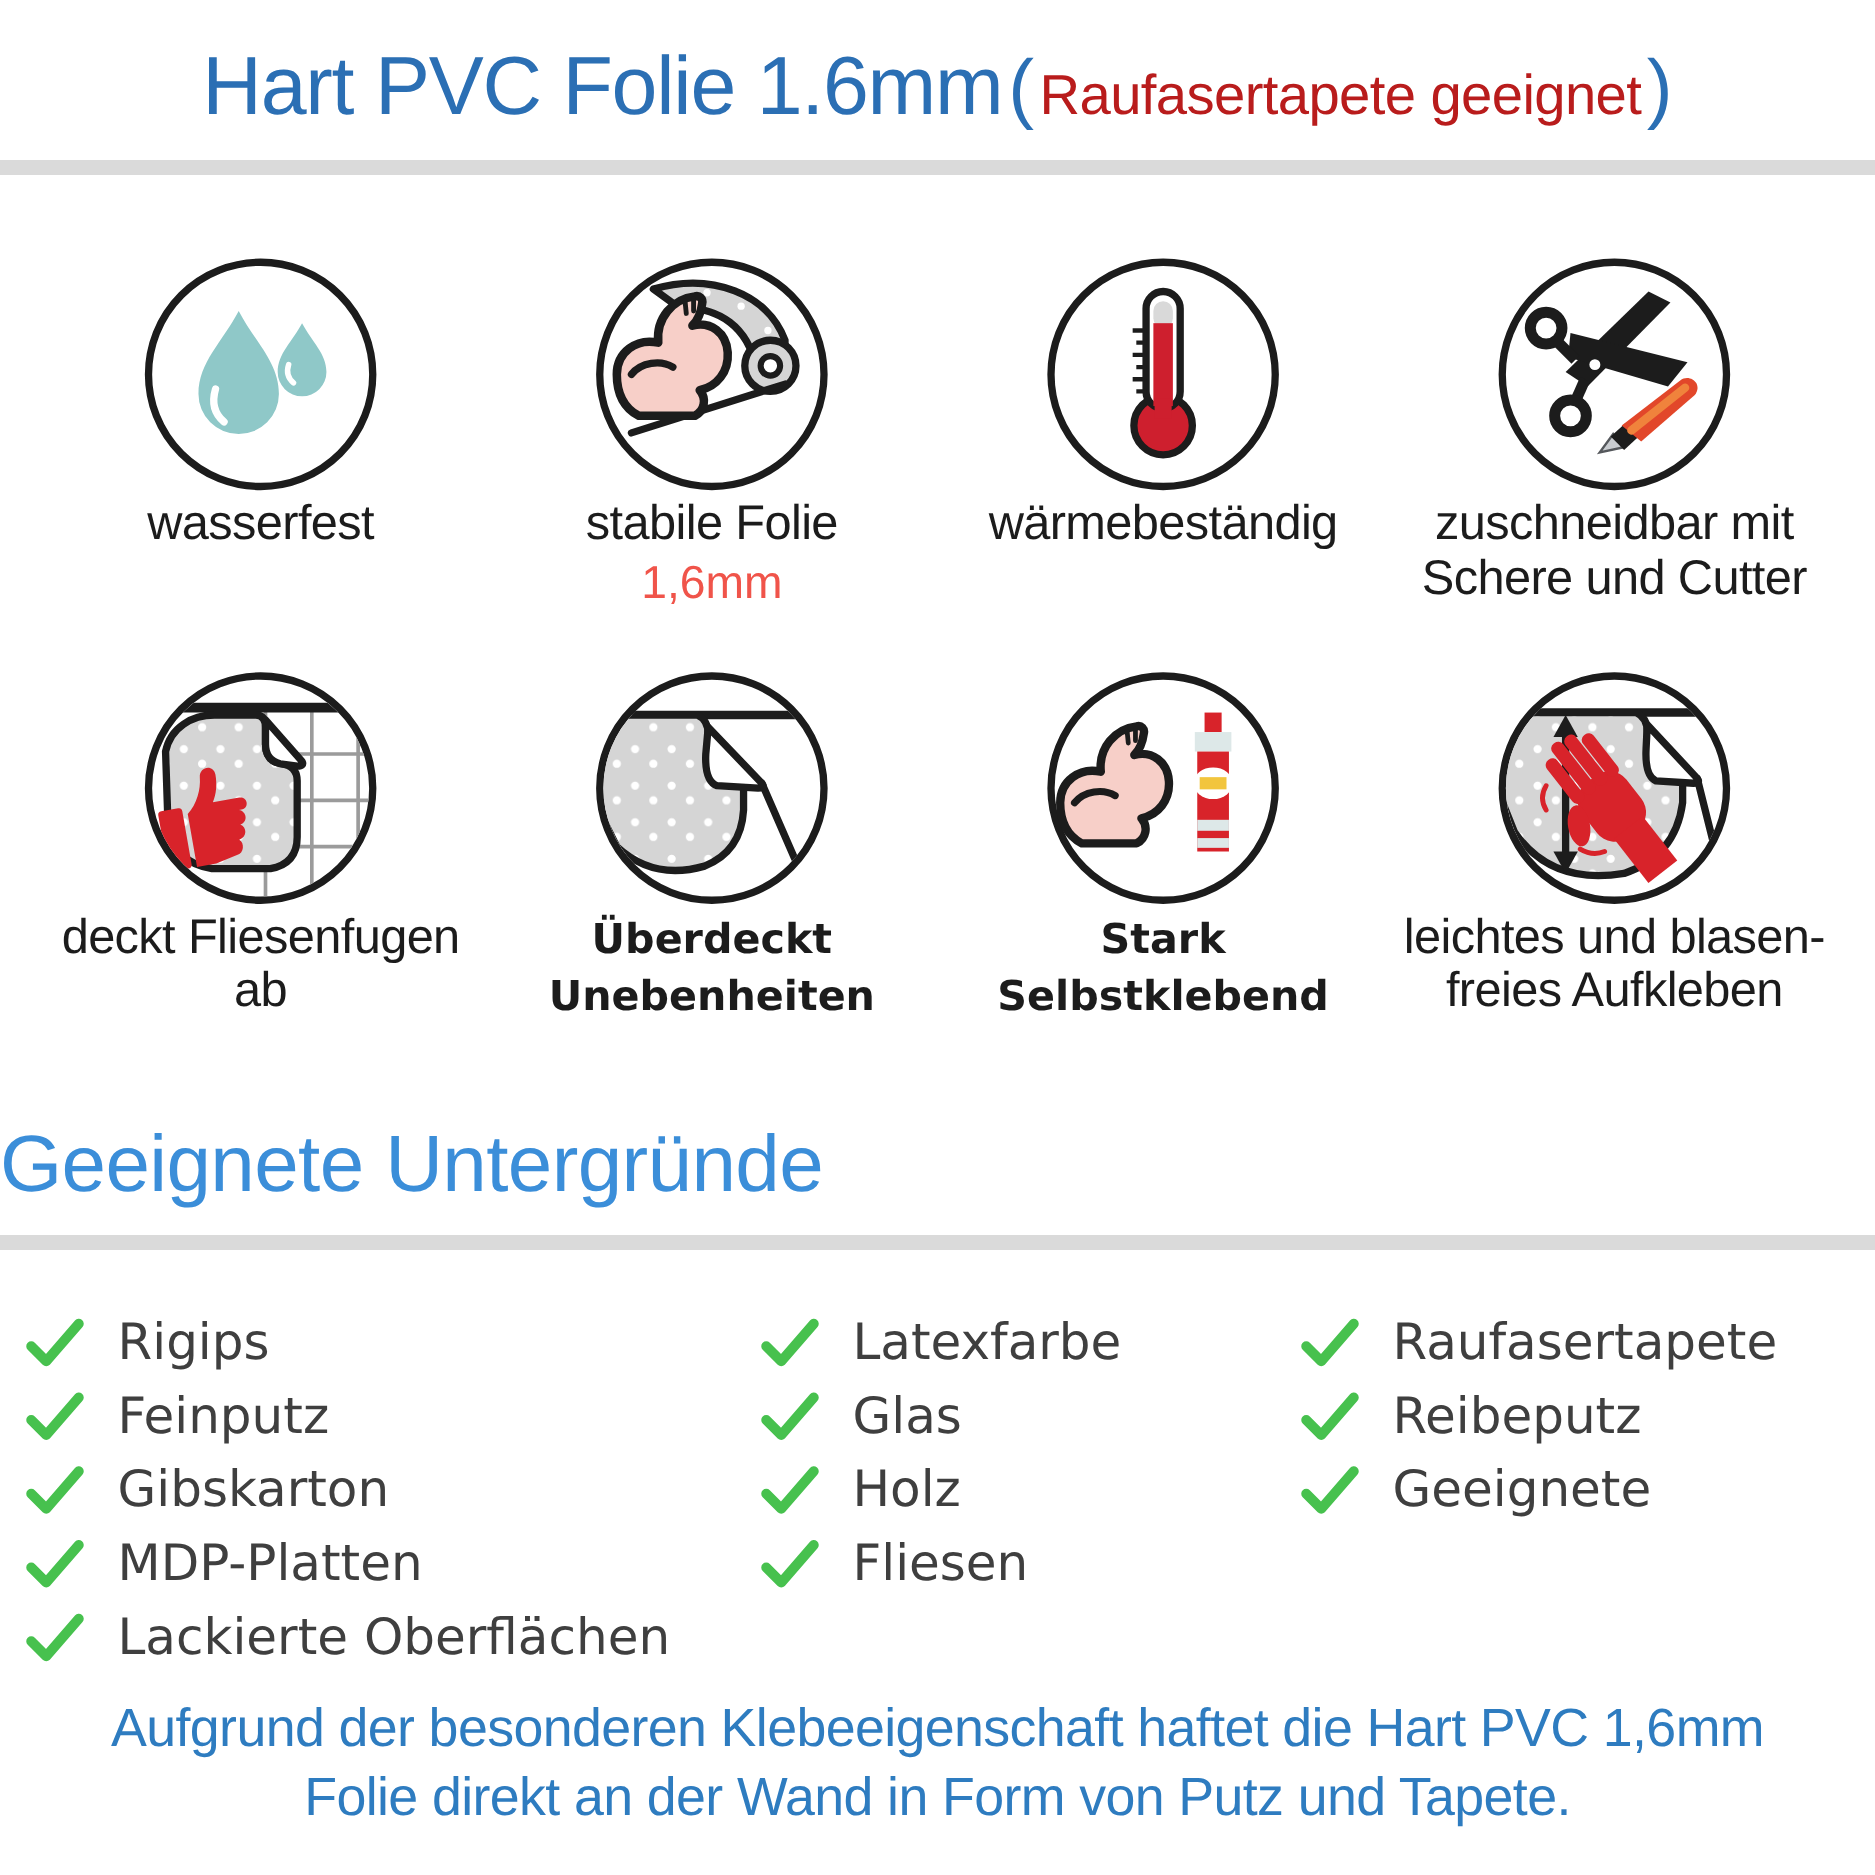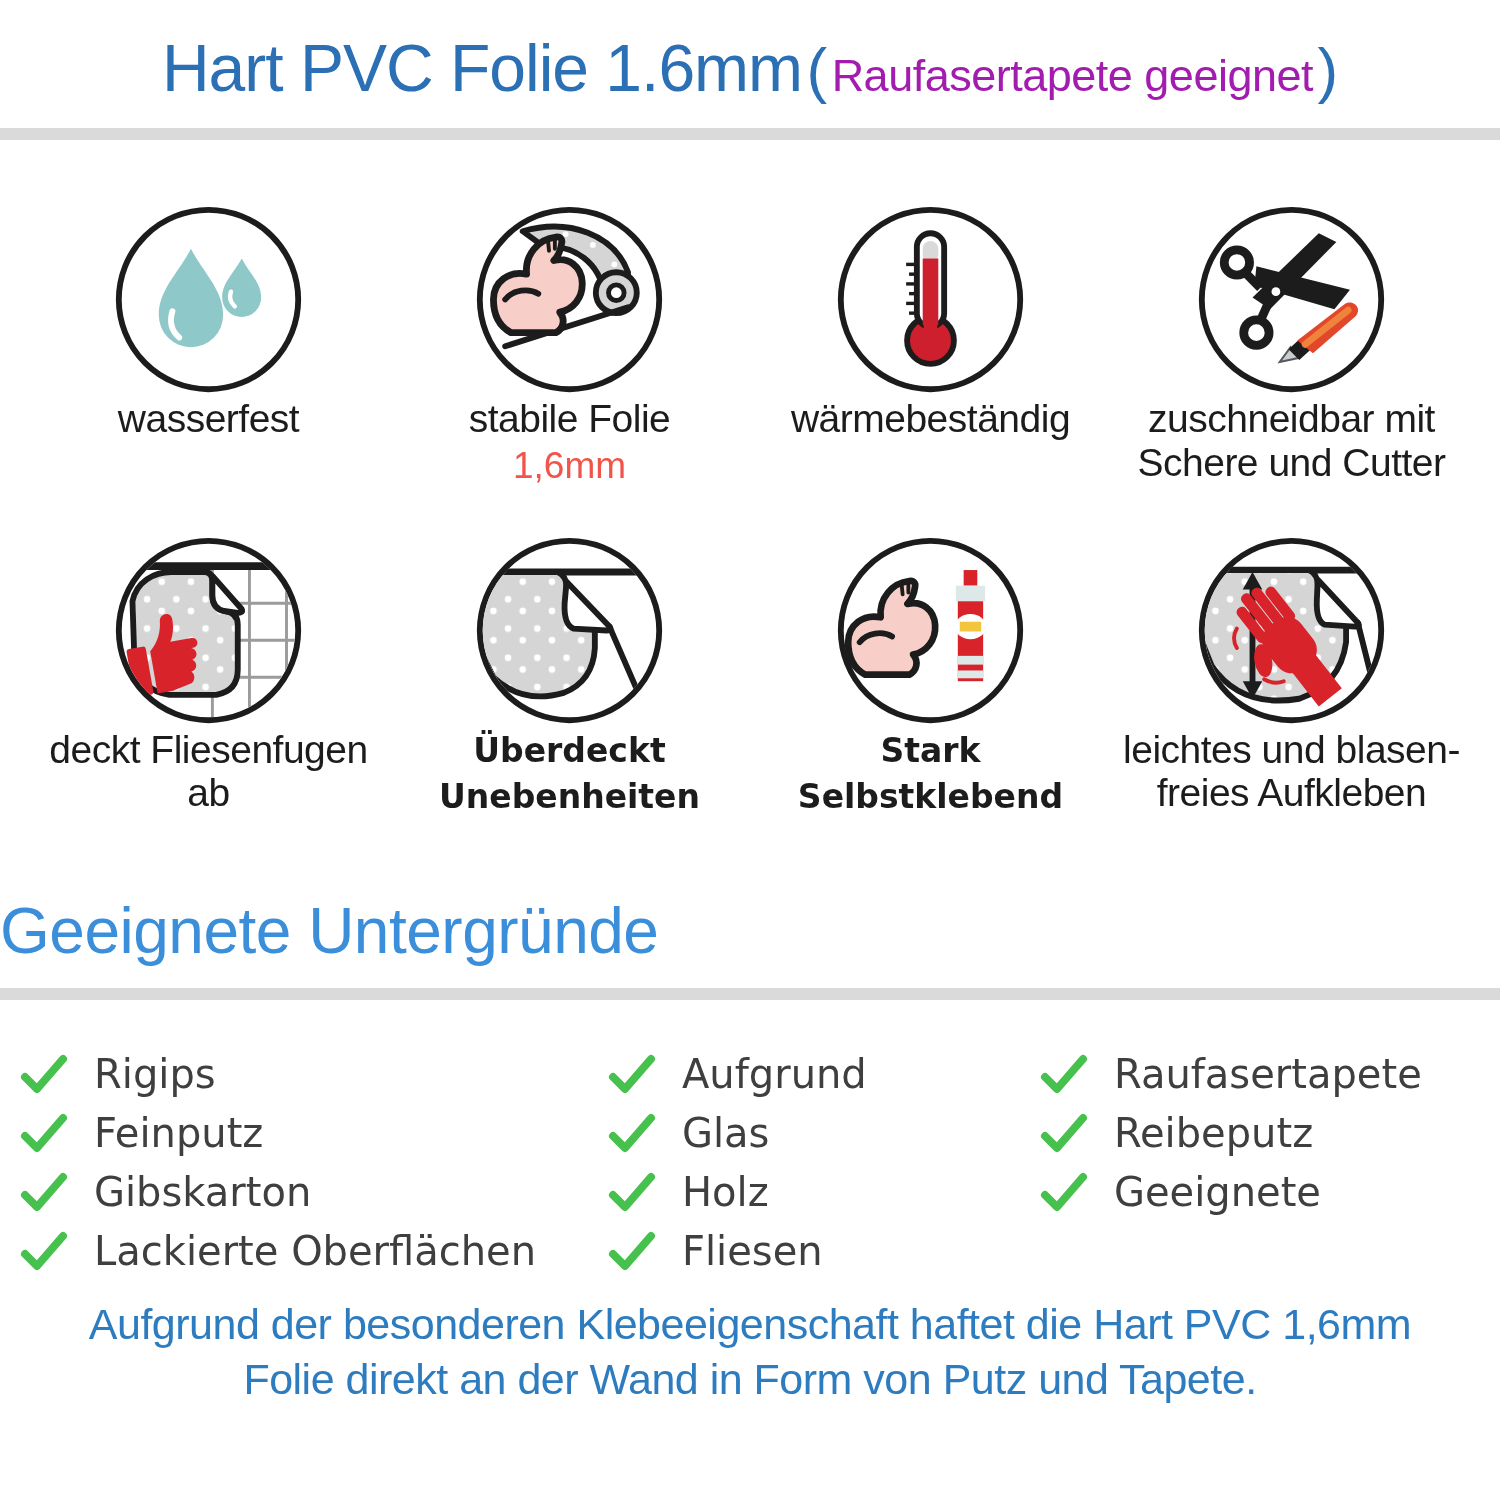--- a/index.html
+++ b/index.html
@@ -3,21 +3,21 @@
 <meta charset="utf-8">
 <style>
   html,body{margin:0;padding:0;}
   body{
     width:1500px;height:1500px;overflow:hidden;background:#fff;
     font-family:"Liberation Sans", sans-serif;color:#1c1c1c;
   }
   .header{ text-align:center; padding-top:30px; white-space:nowrap;}
   .title-main{ color:#2b6fb4; font-size:66px; letter-spacing:-1px;}
   .title-paren{ color:#2b6fb4; font-size:62px; }
-  .title-note{ color:#a21caf; font-size:45px; letter-spacing:-0.5px;}
+  .title-note{ color:#b91c1c; font-size:45px; letter-spacing:-0.5px;}
   .divider{ height:12px; background:#dadada; margin-top:22px;}
   .divider.second{ margin-top:20px;}
 
   .features{
     display:grid; grid-template-columns:repeat(4,1fr);
     padding:0 28px; margin-top:62px; row-gap:46px;
   }
   .feature{ display:flex; flex-direction:column; align-items:center;}
   .icon-circle svg{ width:195px; height:195px; display:block;}
   .feature-label{
@@ -296,29 +296,35 @@
       <div class="check-item">
           <svg viewBox="0 0 48 48">
             <path d="M5 27 L17 39 L43 9" fill="none" stroke="#47c14e" stroke-width="8" stroke-linecap="round" stroke-linejoin="round"></path>
           </svg>
           <span>Gibskarton</span>
         </div>
       <div class="check-item">
           <svg viewBox="0 0 48 48">
             <path d="M5 27 L17 39 L43 9" fill="none" stroke="#47c14e" stroke-width="8" stroke-linecap="round" stroke-linejoin="round"></path>
           </svg>
+          <span>MDP-Platten</span>
+        </div>
+      <div class="check-item">
+          <svg viewBox="0 0 48 48">
+            <path d="M5 27 L17 39 L43 9" fill="none" stroke="#47c14e" stroke-width="8" stroke-linecap="round" stroke-linejoin="round"></path>
+          </svg>
           <span>Lackierte Oberflächen</span>
         </div>
     </div>
     <div class="sub-col c2">
       <div class="check-item">
           <svg viewBox="0 0 48 48">
             <path d="M5 27 L17 39 L43 9" fill="none" stroke="#47c14e" stroke-width="8" stroke-linecap="round" stroke-linejoin="round"></path>
           </svg>
-          <span>Aufgrund</span>
+          <span>Latexfarbe</span>
         </div>
       <div class="check-item">
           <svg viewBox="0 0 48 48">
             <path d="M5 27 L17 39 L43 9" fill="none" stroke="#47c14e" stroke-width="8" stroke-linecap="round" stroke-linejoin="round"></path>
           </svg>
           <span>Glas</span>
         </div>
       <div class="check-item">
           <svg viewBox="0 0 48 48">
             <path d="M5 27 L17 39 L43 9" fill="none" stroke="#47c14e" stroke-width="8" stroke-linecap="round" stroke-linejoin="round"></path>

